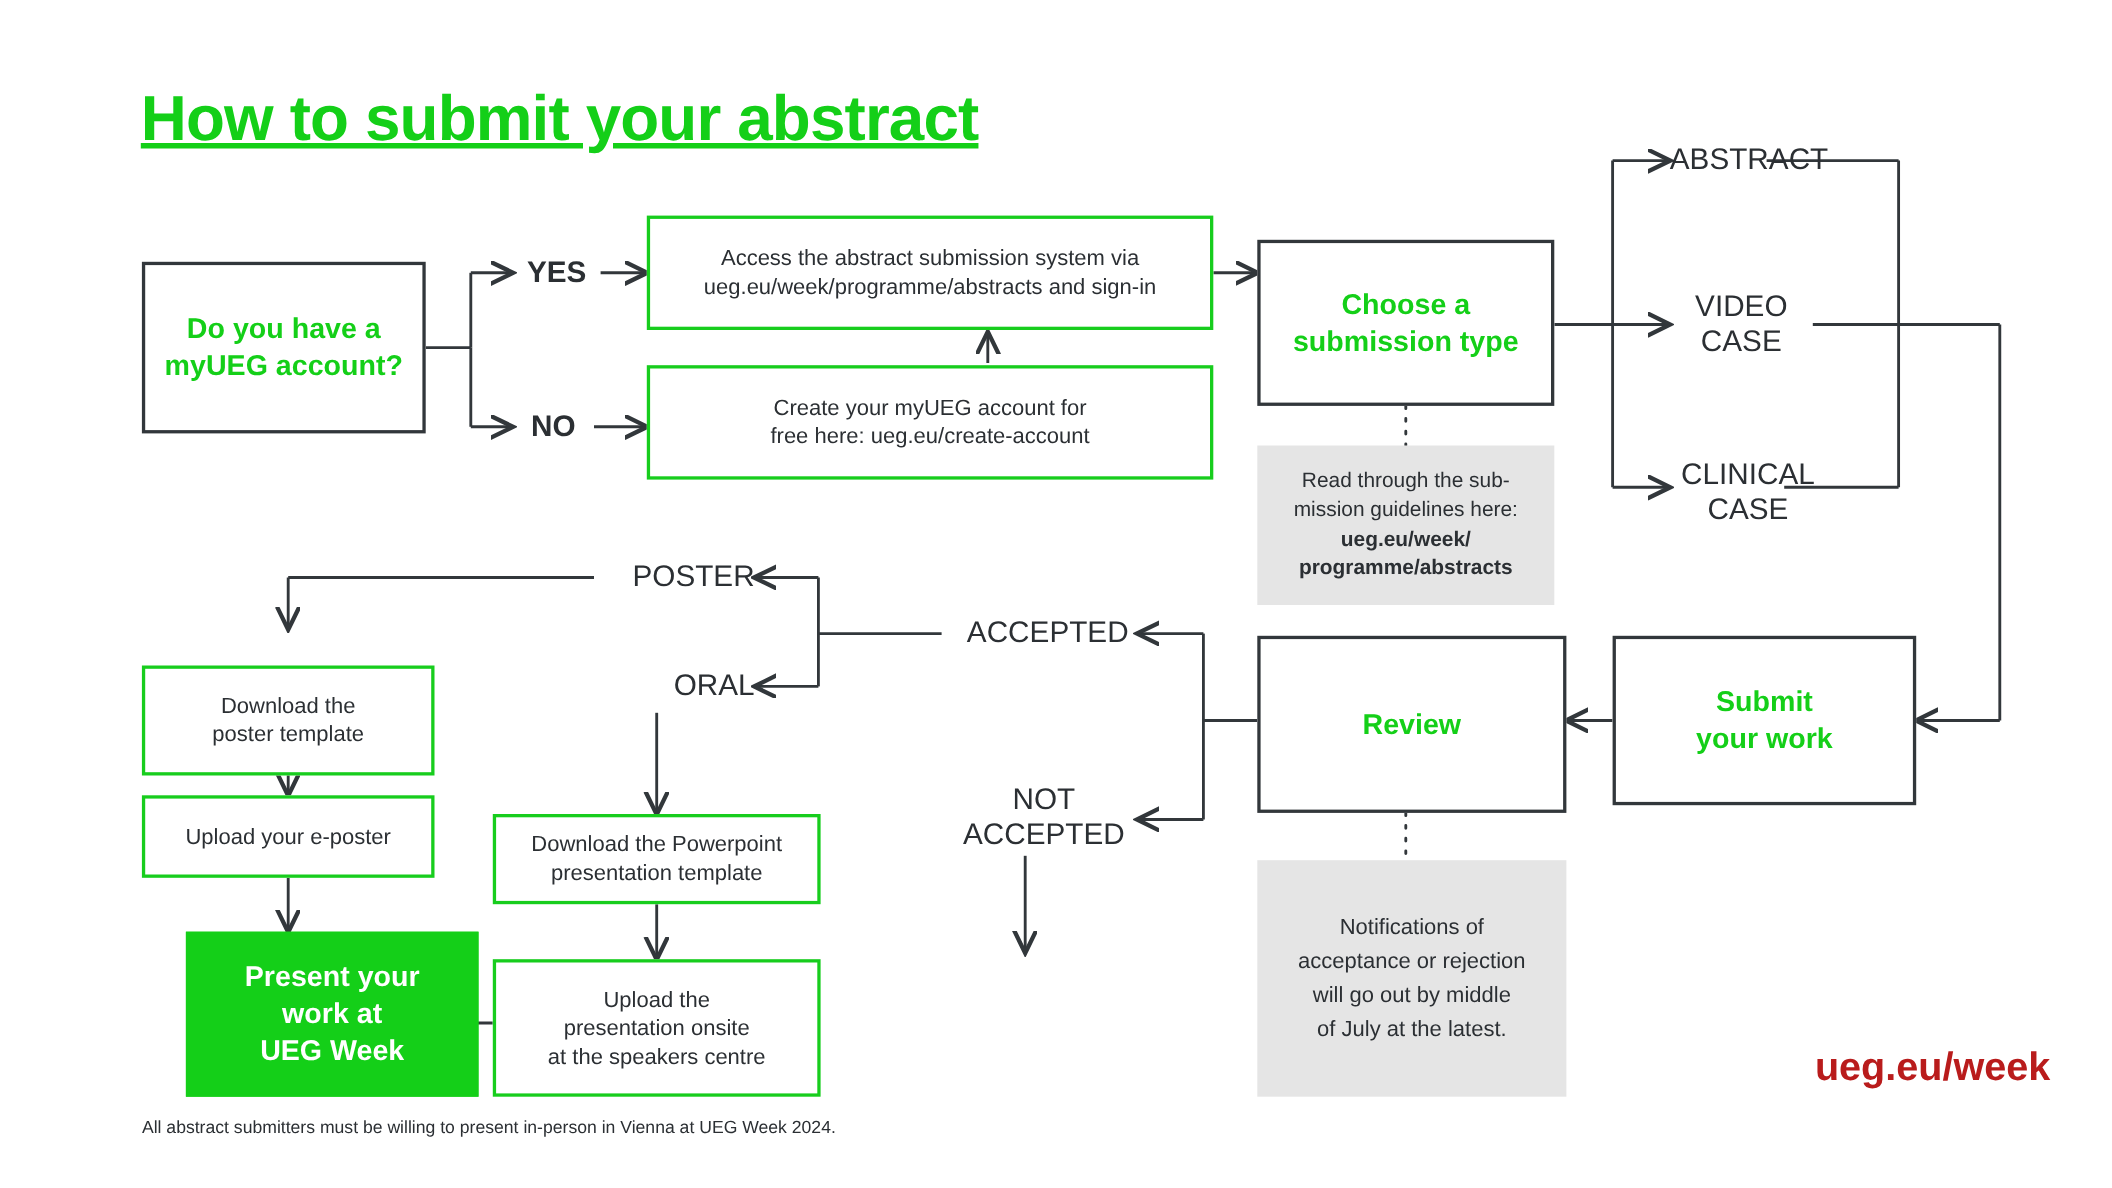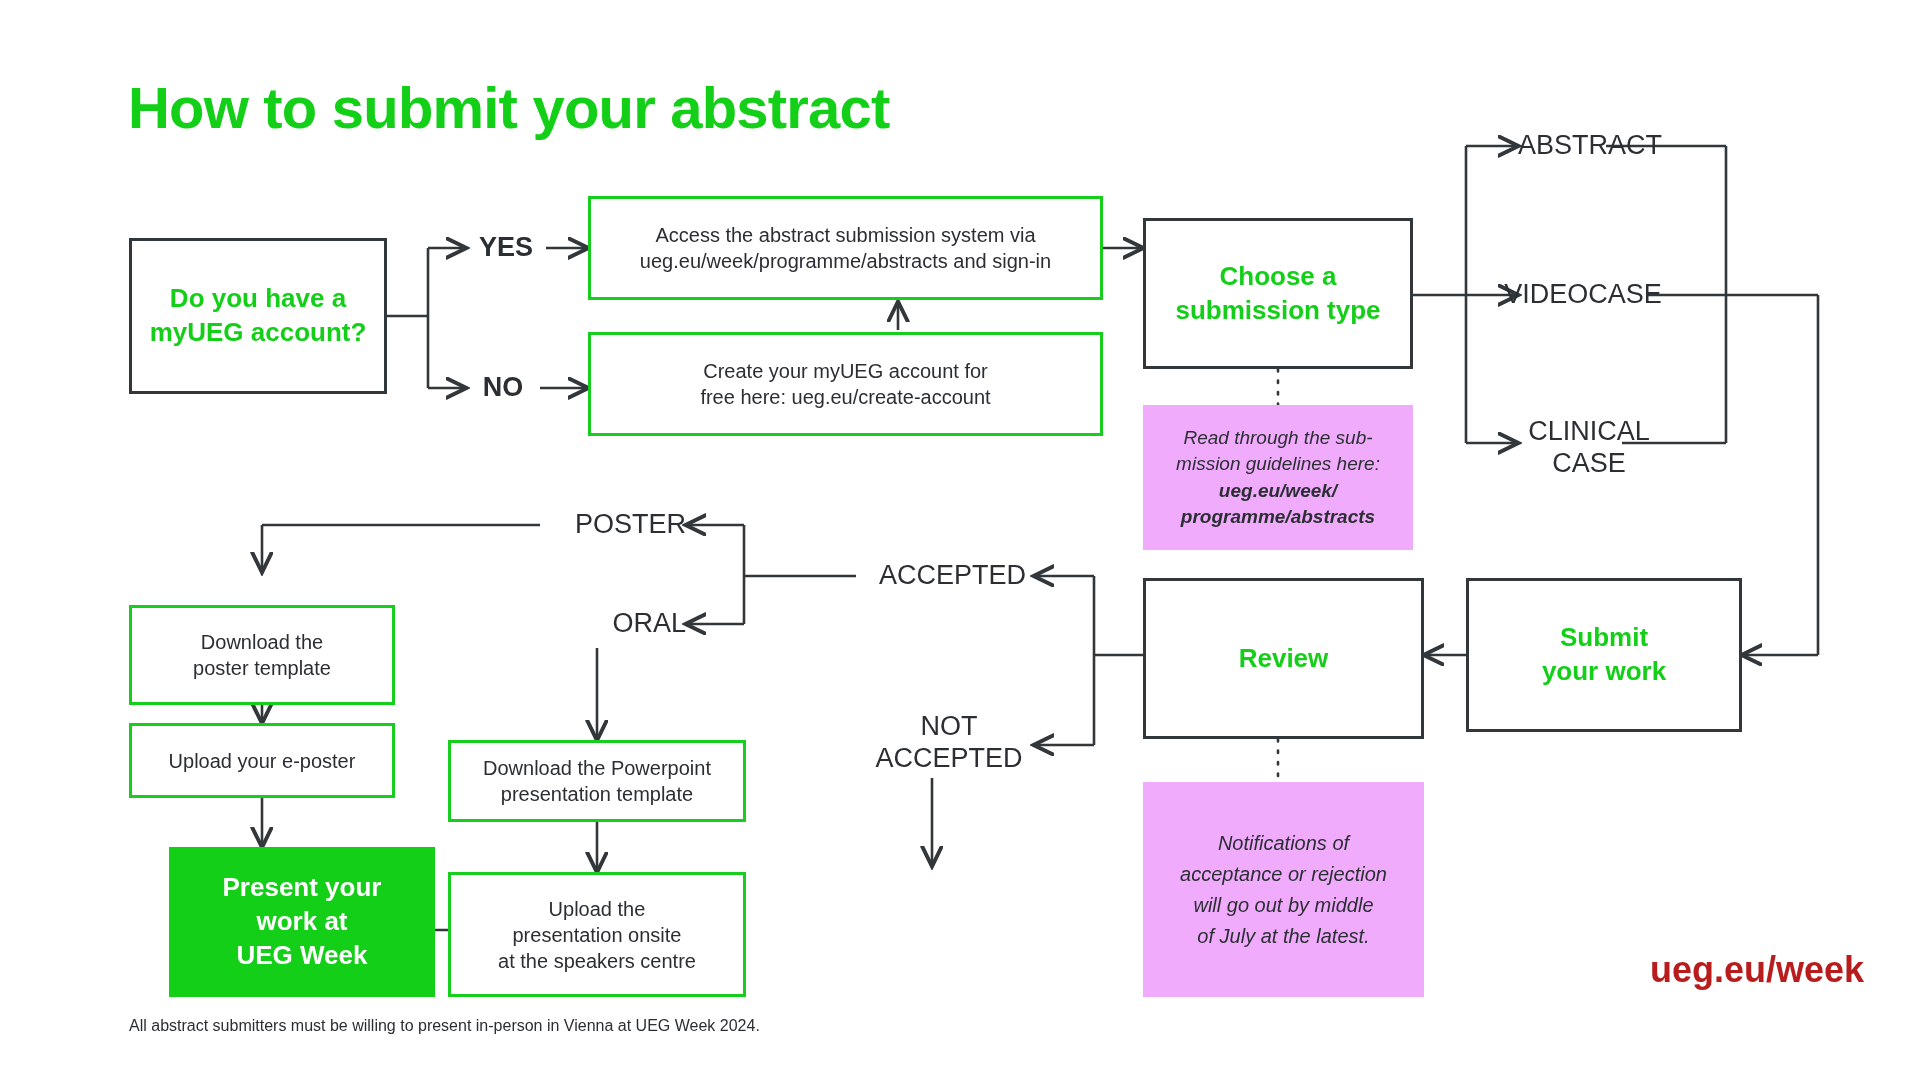--- a/index.html
+++ b/index.html
@@ -8,29 +8,29 @@
   #stage{position:absolute;left:0;top:0;width:1920px;height:1080px;}
   #wires{position:absolute;left:0;top:0;width:1920px;height:1080px;pointer-events:none;}
 
   .node{position:absolute;box-sizing:border-box;display:flex;align-items:center;
         justify-content:center;text-align:center;line-height:1.30;}
 
   
   .bx-dark{border:3px solid #32373b;background:#ffffff;}
   .bx-green{border:3px solid #17cd1d;background:#ffffff;}
   .bx-fill{background:#14cf18;border:3px solid #14cf18;margin-left:40px;}
-  .panel{background:#f0abfc;border:none;font-style:italic;}
+  .panel{background:#e5e5e5;border:none;}
 
   
   .t-green{color:#14cf18;font-weight:bold;}
   .t-white{color:#ffffff;font-weight:bold;}
   .t-bold{font-weight:bold;}
 
   .title{position:absolute;left:128px;top:74px;font-size:58px;font-weight:bold;
-         color:#14cf18;letter-spacing:-0.8px;white-space:nowrap;}
+         color:#14cf18;letter-spacing:-0.8px;white-space:nowrap;text-decoration:underline;}
   .brand{position:absolute;right:56px;top:949px;font-size:36px;font-weight:bold;color:#b91c1c;}
   .foot{position:absolute;left:129px;top:1017px;font-size:16px;color:#2b2f33;}
 
   .lbl{position:absolute;display:flex;align-items:center;justify-content:center;
        text-align:center;font-size:27px;color:#2b2f33;line-height:1.18;}
 </style>
 </head>
 <body>
 
 <div id="stage">
@@ -141,21 +141,21 @@
     <div style="font-size:19px;line-height:1.38;">
       <div>Read through the sub-</div>
       <div>mission guidelines here:</div>
       <div class="t-bold">ueg.eu/week/</div>
       <div class="t-bold">programme/abstracts</div>
     </div>
   </div>
 
   <div class="lbl" style="left:1518px;top:126px;width:90px;height:40px;justify-content:flex-start;">ABSTRACT</div>
 
-  <div class="lbl" style="left:1518px;top:258px;width:130px;height:74px;flex-direction:row;">
+  <div class="lbl" style="left:1518px;top:258px;width:130px;height:74px;flex-direction:column;">
     <span>VIDEO</span>
     <span>CASE</span>
   </div>
 
   <div class="lbl" style="left:1518px;top:406px;width:142px;height:74px;flex-direction:column;justify-content:flex-end;">
     <span>CLINICAL</span>
     <span>CASE</span>
   </div>
 
   <div class="node bx-dark" style="left:1466px;top:578px;width:276px;height:154px;">

